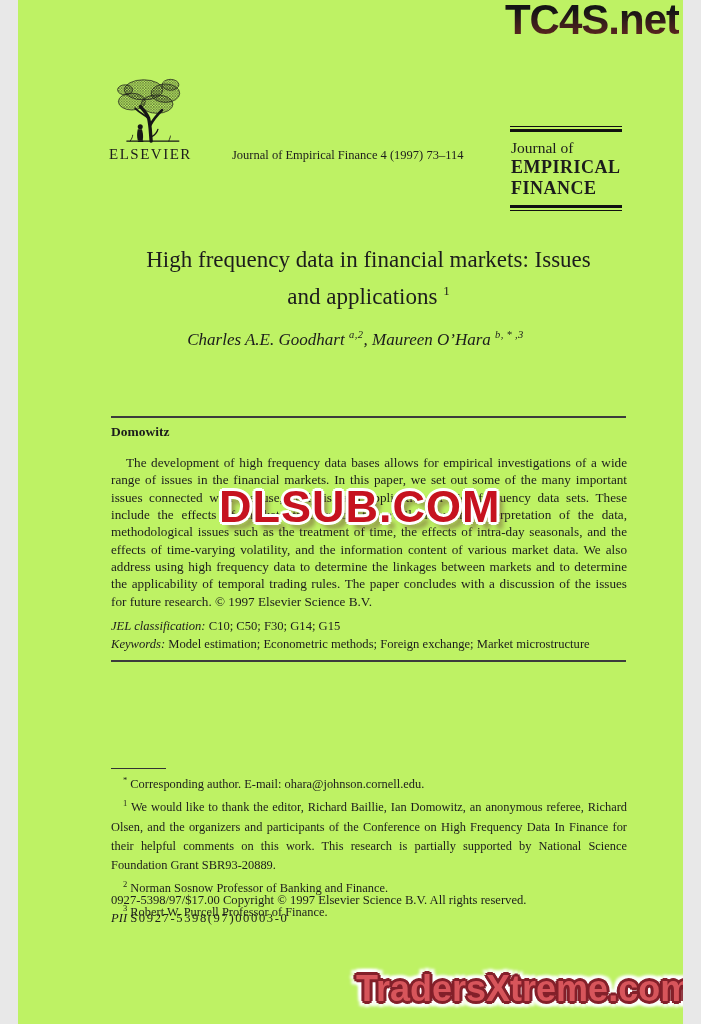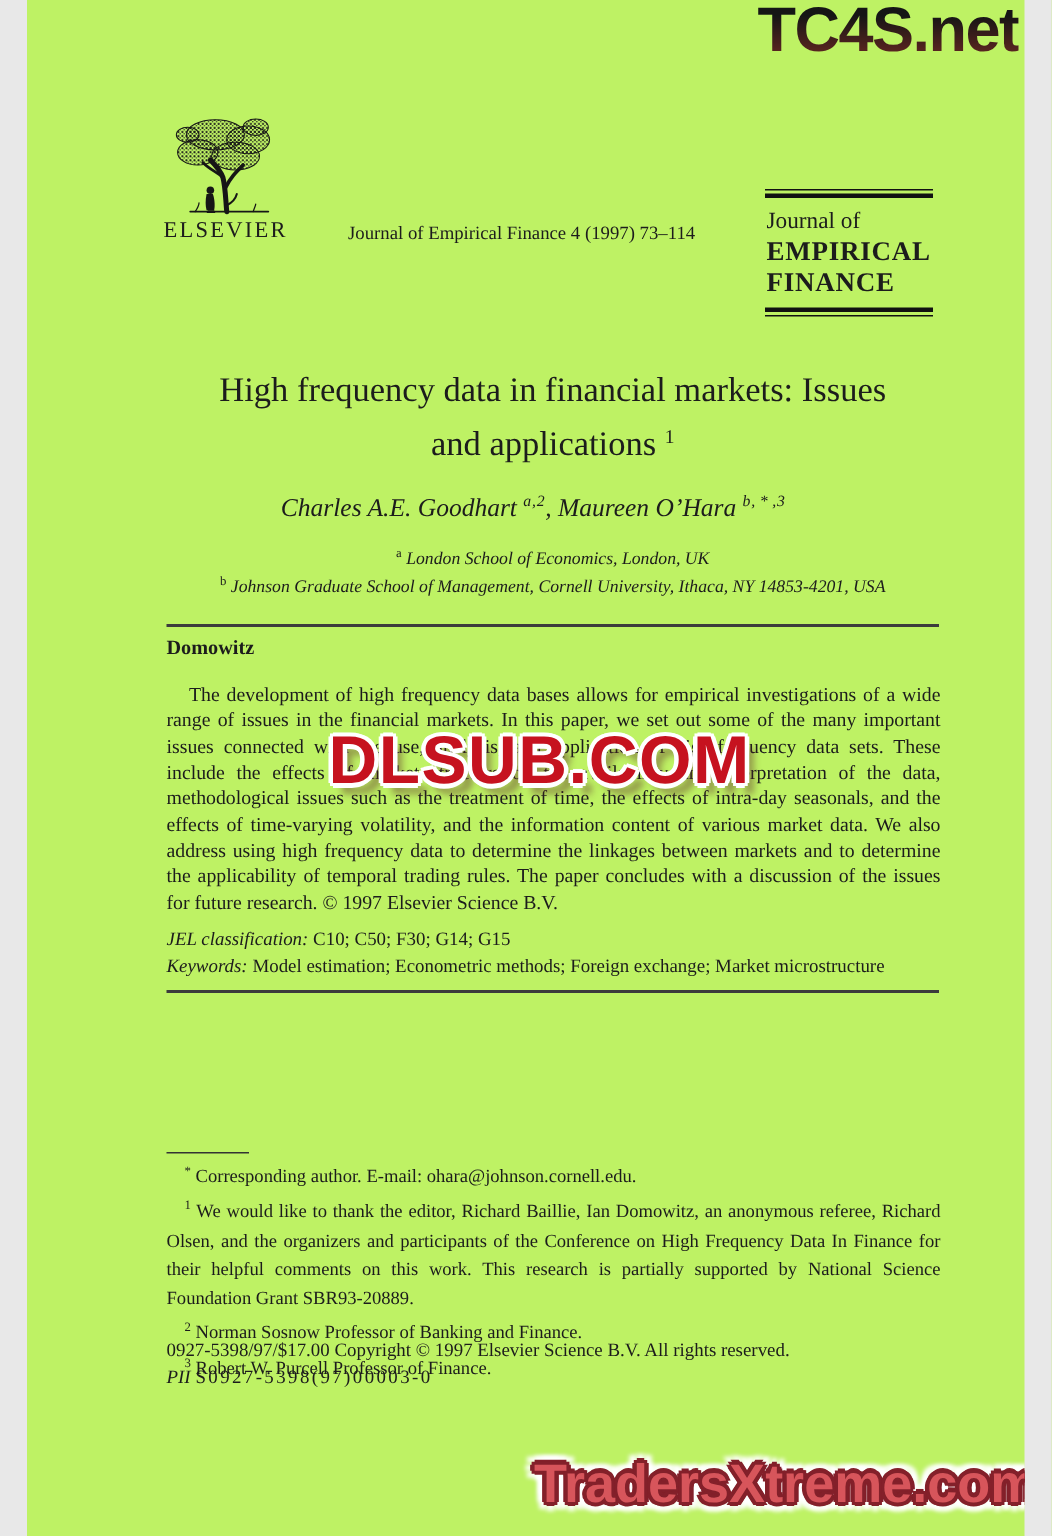--- a/index.html
+++ b/index.html
@@ -188,30 +188,20 @@
     <sup>1</sup>
   </div>
 
   <div class="authors">
     <span>Charles A.E. Goodhart</span>
     <sup>a,2</sup><span>, </span>
     <span>Maureen O’Hara</span>
     <sup>b, * ,3</sup>
   </div>
 
-  <div class="affils">
-    <div>
-      <sup>a</sup>
-      <span>London School of Economics, London, UK</span>
-    </div>
-    <div>
-      <sup>b</sup>
-      <span>Johnson Graduate School of Management, Cornell University, Ithaca, NY 14853-4201, USA</span>
-    </div>
-  </div>
 
   <div class="rule rule-1"></div>
 
   <div class="abstract-head">Domowitz</div>
   <div class="abstract-body">The development of high frequency data bases allows for empirical investigations of a wide range of issues in the financial markets. In this paper, we set out some of the many important issues connected with the use, analysis, and application of high-frequency data sets. These include the effects of market structure on the availability and interpretation of the data, methodological issues such as the treatment of time, the effects of intra-day seasonals, and the effects of time-varying volatility, and the information content of various market data. We also address using high frequency data to determine the linkages between markets and to determine the applicability of temporal trading rules. The paper concludes with a discussion of the issues for future research. © 1997 Elsevier Science B.V.</div>
 
   <div class="wm-mid">DLSUB.COM</div>
 
   <div class="class-block">
     <div><span class="lbl">JEL classification:</span><span> C10; C50; F30; G14; G15</span></div>

